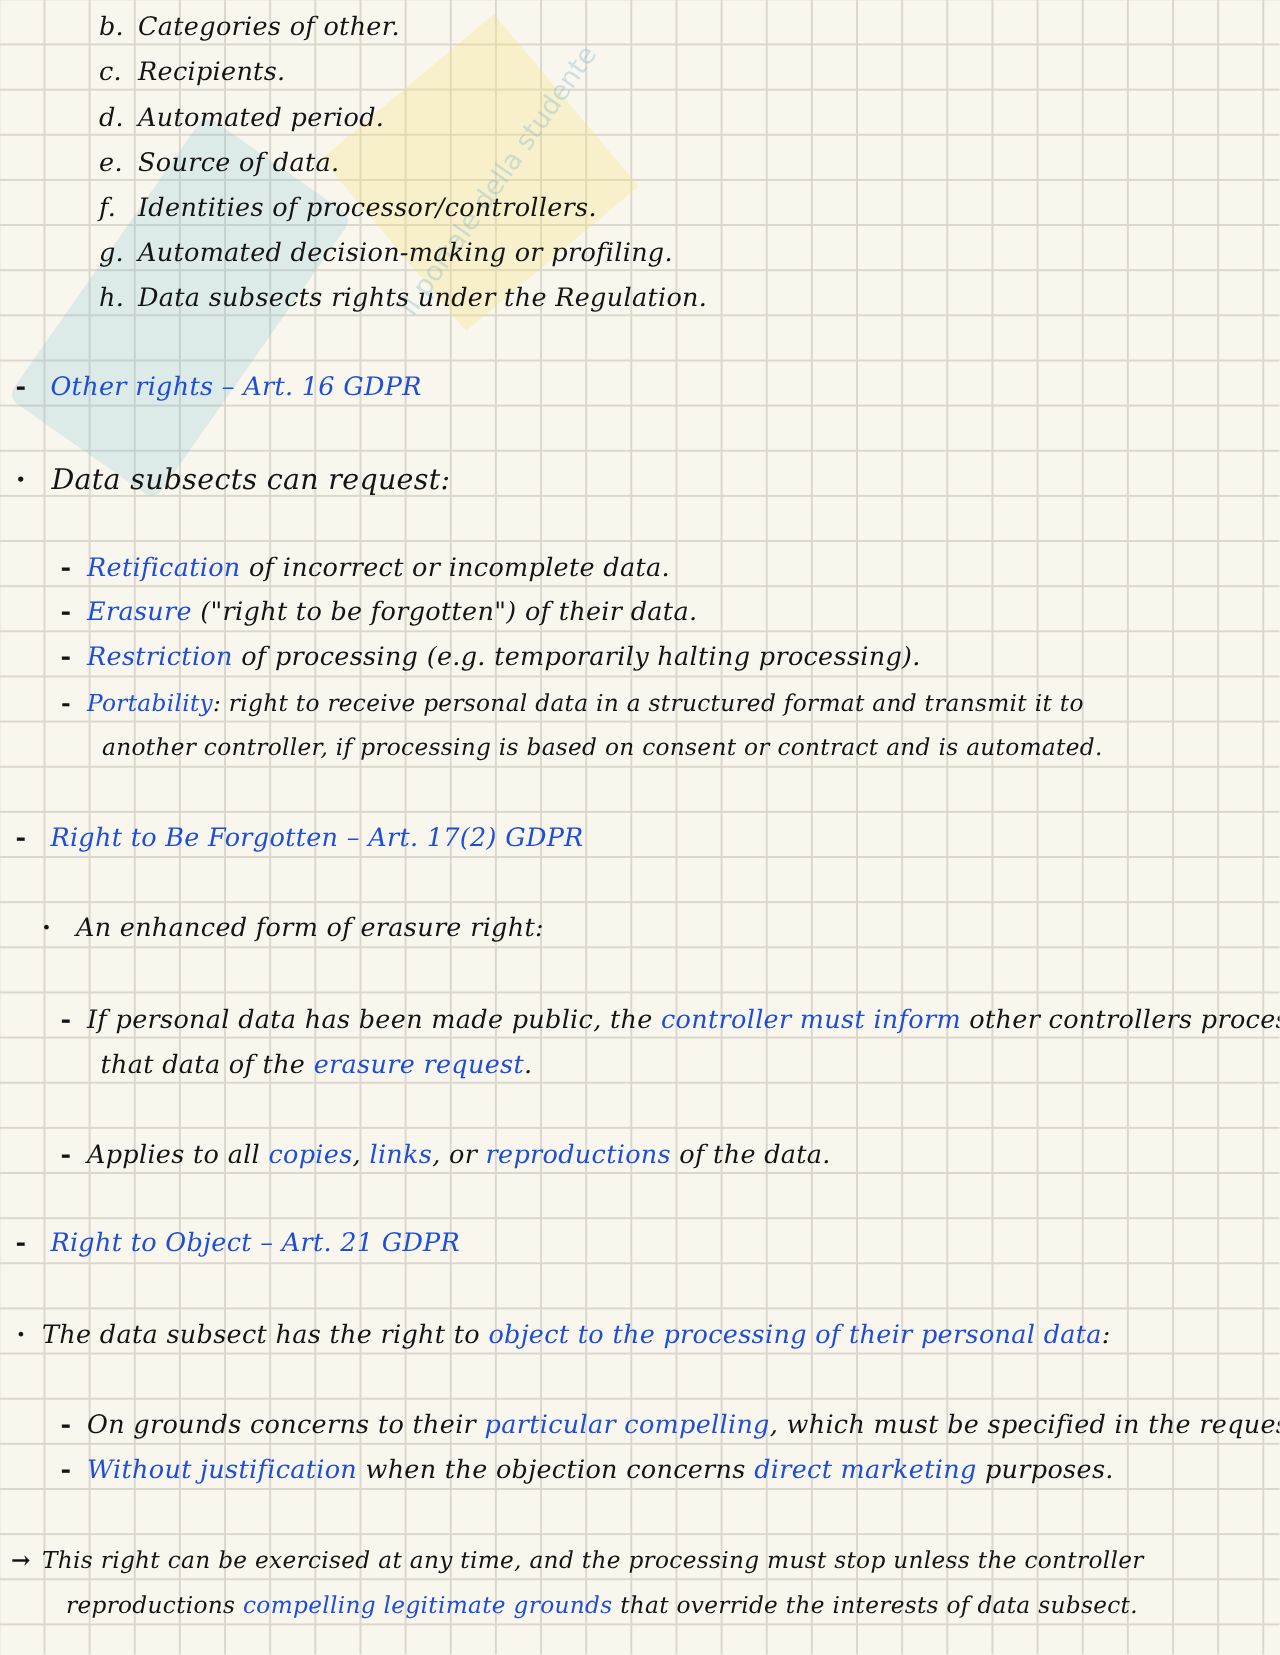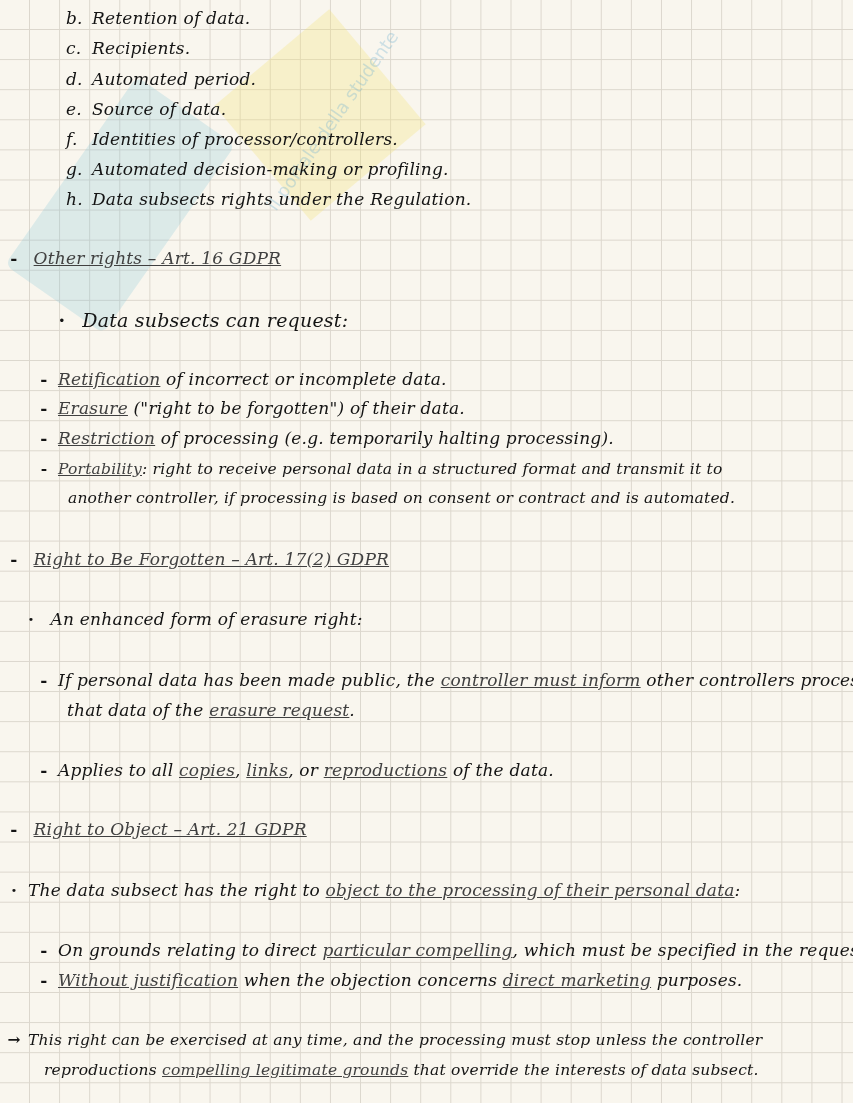--- a/index.html
+++ b/index.html
@@ -28,44 +28,44 @@
   }
   .wm-text {
     left: 225px; top: 110px; font-family: "DejaVu Sans", sans-serif;
     font-size: 18px; color: rgba(120,180,210,0.35); transform: rotate(-55deg);
     white-space: nowrap;
   }
   .line {
     position: absolute; left: 0; white-space: nowrap;
     font-size: 17px; font-style: italic; letter-spacing: 0.2px;
   }
-  .red { color: #404040; text-decoration: underline; }
+  .red { color: #1d4ed8; }
   .marker { display: inline-block; width: 28px; text-align: center; font-style: normal; font-weight: bold; }
   .sub { display: inline-block; width: 26px; }
 </style>
 </head>
 <body>
 
 <div class="watermark wm-teal"></div>
 <div class="watermark wm-yellow"></div>
 <div class="watermark wm-text">il portale della studente</div>
 
-<div class="line" style="top:8px;left:66px;"><span class="sub">b.</span><span>Retention of data.</span></div>
+<div class="line" style="top:8px;left:66px;"><span class="sub">b.</span><span>Categories of other.</span></div>
 <div class="line" style="top:38px;left:66px;"><span class="sub">c.</span><span>Recipients.</span></div>
 <div class="line" style="top:69px;left:66px;"><span class="sub">d.</span><span>Automated period.</span></div>
 <div class="line" style="top:99px;left:66px;"><span class="sub">e.</span><span>Source of data.</span></div>
 <div class="line" style="top:129px;left:66px;"><span class="sub">f.</span><span>Identities of processor/controllers.</span></div>
 <div class="line" style="top:159px;left:66px;"><span class="sub">g.</span><span>Automated decision-making or profiling.</span></div>
 <div class="line" style="top:189px;left:66px;"><span class="sub">h.</span><span>Data subsects rights under the Regulation.</span></div>
 
 <div class="line" style="top:248px;left:0;">
   <span class="marker">-</span>
   <span class="red">Other rights – Art. 16 GDPR</span>
 </div>
-<div class="line" style="top:309px;left:0;font-size:19px;padding-left:48px;">
+<div class="line" style="top:309px;left:0;font-size:19px;">
   <span class="marker">·</span>
   <span>Data subsects can request:</span>
 </div>
 <div class="line" style="top:369px;left:30px;">
   <span class="marker">-</span><span class="red">Retification</span><span> of incorrect or incomplete data.</span>
 </div>
 <div class="line" style="top:398px;left:30px;">
   <span class="marker">-</span><span class="red">Erasure</span><span> ("right to be forgotten") of their data.</span>
 </div>
 <div class="line" style="top:428px;left:30px;">
@@ -95,21 +95,21 @@
 </div>
 
 <div class="line" style="top:819px;left:0;">
   <span class="marker">-</span>
   <span class="red">Right to Object – Art. 21 GDPR</span>
 </div>
 <div class="line" style="top:880px;left:0;">
   <span class="marker">·</span><span>The data subsect has the right to </span><span class="red">object to the processing of their personal data</span><span>:</span>
 </div>
 <div class="line" style="top:940px;left:30px;">
-  <span class="marker">-</span><span>On grounds relating to direct </span><span class="red">particular compelling</span><span>, which must be specified in the request.</span>
+  <span class="marker">-</span><span>On grounds concerns to their </span><span class="red">particular compelling</span><span>, which must be specified in the request.</span>
 </div>
 <div class="line" style="top:970px;left:30px;">
   <span class="marker">-</span><span class="red">Without justification</span><span> when the objection concerns </span><span class="red">direct marketing</span><span> purposes.</span>
 </div>
 <div class="line" style="top:1030px;left:0;font-size:15.5px;">
   <span class="marker">→</span><span>This right can be exercised at any time, and the processing must stop unless the controller</span>
 </div>
 <div class="line" style="top:1061px;left:44px;font-size:15.5px;">
   <span>reproductions </span><span class="red">compelling legitimate grounds</span><span> that override the interests of data subsect.</span>
 </div>

